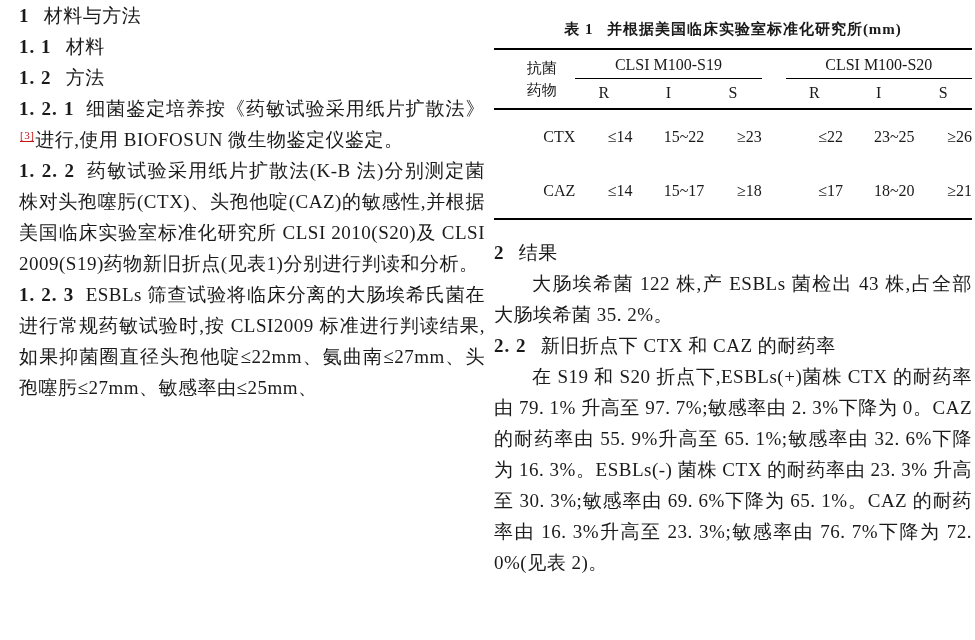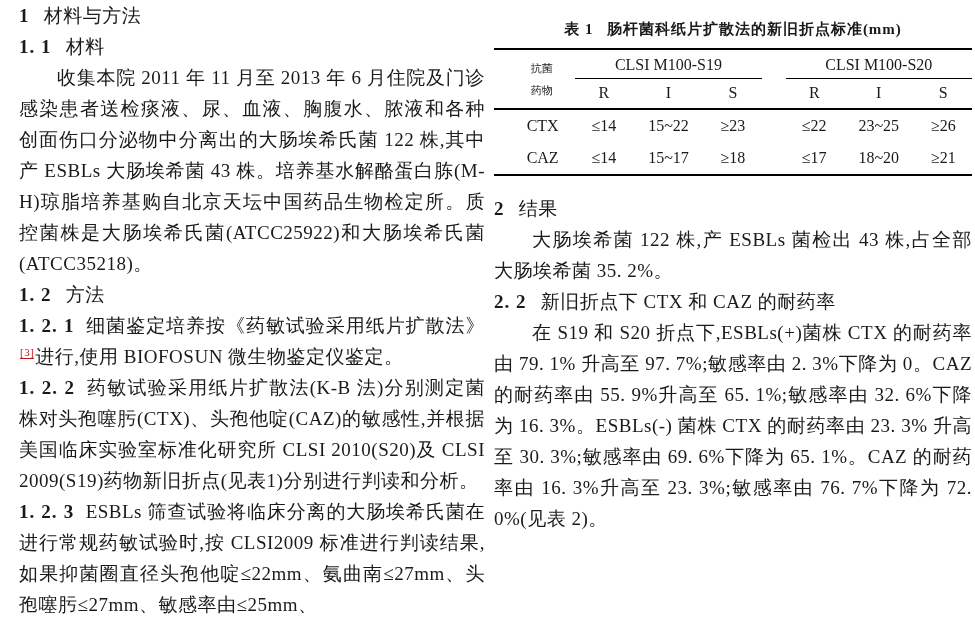--- a/index.html
+++ b/index.html
@@ -46,58 +46,57 @@
   table.bp {
     width: 100%;
     border-collapse: collapse;
     border-top: 2.5px solid #000;
     border-bottom: 2.5px solid #000;
     font-size: 16px;
   }
   table.bp th, table.bp td { font-weight: normal; text-align: center; }
   th.drug-head {
     text-align: left; padding-left: 14px;
-    font-size: 11px; line-height: 22px;
+    font-size: 15px; line-height: 22px;
     border-bottom: 2px solid #000;
   }
   th.drug-head span { display: block; }
   th.group { padding: 6px 0 4px 0; border-bottom: 1.5px solid #000; }
   th.gapcol { border-bottom: 2px solid #000; }
   tr.sub-row th { padding: 5px 0 6px 0; border-bottom: 2px solid #000; }
-  table.bp tbody td { padding: 7px 0; }
+  table.bp tbody td { padding: 18px 0; text-align: right; }
   td.drug { text-align: left; padding-left: 16px !important; }
 
   .h-after-table { margin-top: 17px; }
 </style>
 </head>
 <body>
 
 <div class="page">
 
   <div class="col col-left">
 
     <p class="line"><span class="hnum">1</span><span>材料与方法</span></p>
 
     <p class="line"><span class="hnum">1. 1</span><span>材料</span></p>
 
-    <p class="line indent">收集本院 2011 年 11 月至 2013 年 6 月住院及门诊感染患者送检痰液、尿、血液、胸腹水、脓液和各种创面伤口分泌物中分离出的大肠埃希氏菌 122 株,其中产 ESBLs 大肠埃希菌 43 株。培养基水解酪蛋白胨(M-H)琼脂培养基购自北京天坛中国药品生物检定所。质控菌株是大肠埃希氏菌(ATCC25922)和大肠埃希氏菌(ATCC35218)。</p>
 
     <p class="line"><span class="hnum">1. 2</span><span>方法</span></p>
 
     <p class="line"><span class="runin-num">1. 2. 1</span><span>细菌鉴定培养按《药敏试验采用纸片扩散法》</span><span class="ref">[3]</span><span>进行,使用 BIOFOSUN 微生物鉴定仪鉴定。</span></p>
 
     <p class="line"><span class="runin-num">1. 2. 2</span><span>药敏试验采用纸片扩散法(K-B 法)分别测定菌株对头孢噻肟(CTX)、头孢他啶(CAZ)的敏感性,并根据美国临床实验室标准化研究所 CLSI 2010(S20)及 CLSI 2009(S19)药物新旧折点(见表1)分别进行判读和分析。</span></p>
 
     <p class="line"><span class="runin-num">1. 2. 3</span><span>ESBLs 筛查试验将临床分离的大肠埃希氏菌在进行常规药敏试验时,按 CLSI2009 标准进行判读结果,如果抑菌圈直径头孢他啶≤22mm、氨曲南≤27mm、头孢噻肟≤27mm、敏感率由≤25mm、</span></p>
   </div>
 
   <div class="col col-right">
 
     <div class="table-block">
-      <div class="tcaption"><span class="cap-label">表 1</span><span>肠杆菌科纸片扩散法的新旧折点标准(mm)</span></div>
+      <div class="tcaption"><span class="cap-label">表 1</span><span>并根据美国临床实验室标准化研究所(mm)</span></div>
 
       <table class="bp">
         <colgroup>
           <col style="width:17%">
           <col style="width:12%">
             <col style="width:15%">
             <col style="width:12%">
           <col style="width:5%">
           <col style="width:12%">
             <col style="width:15%">

